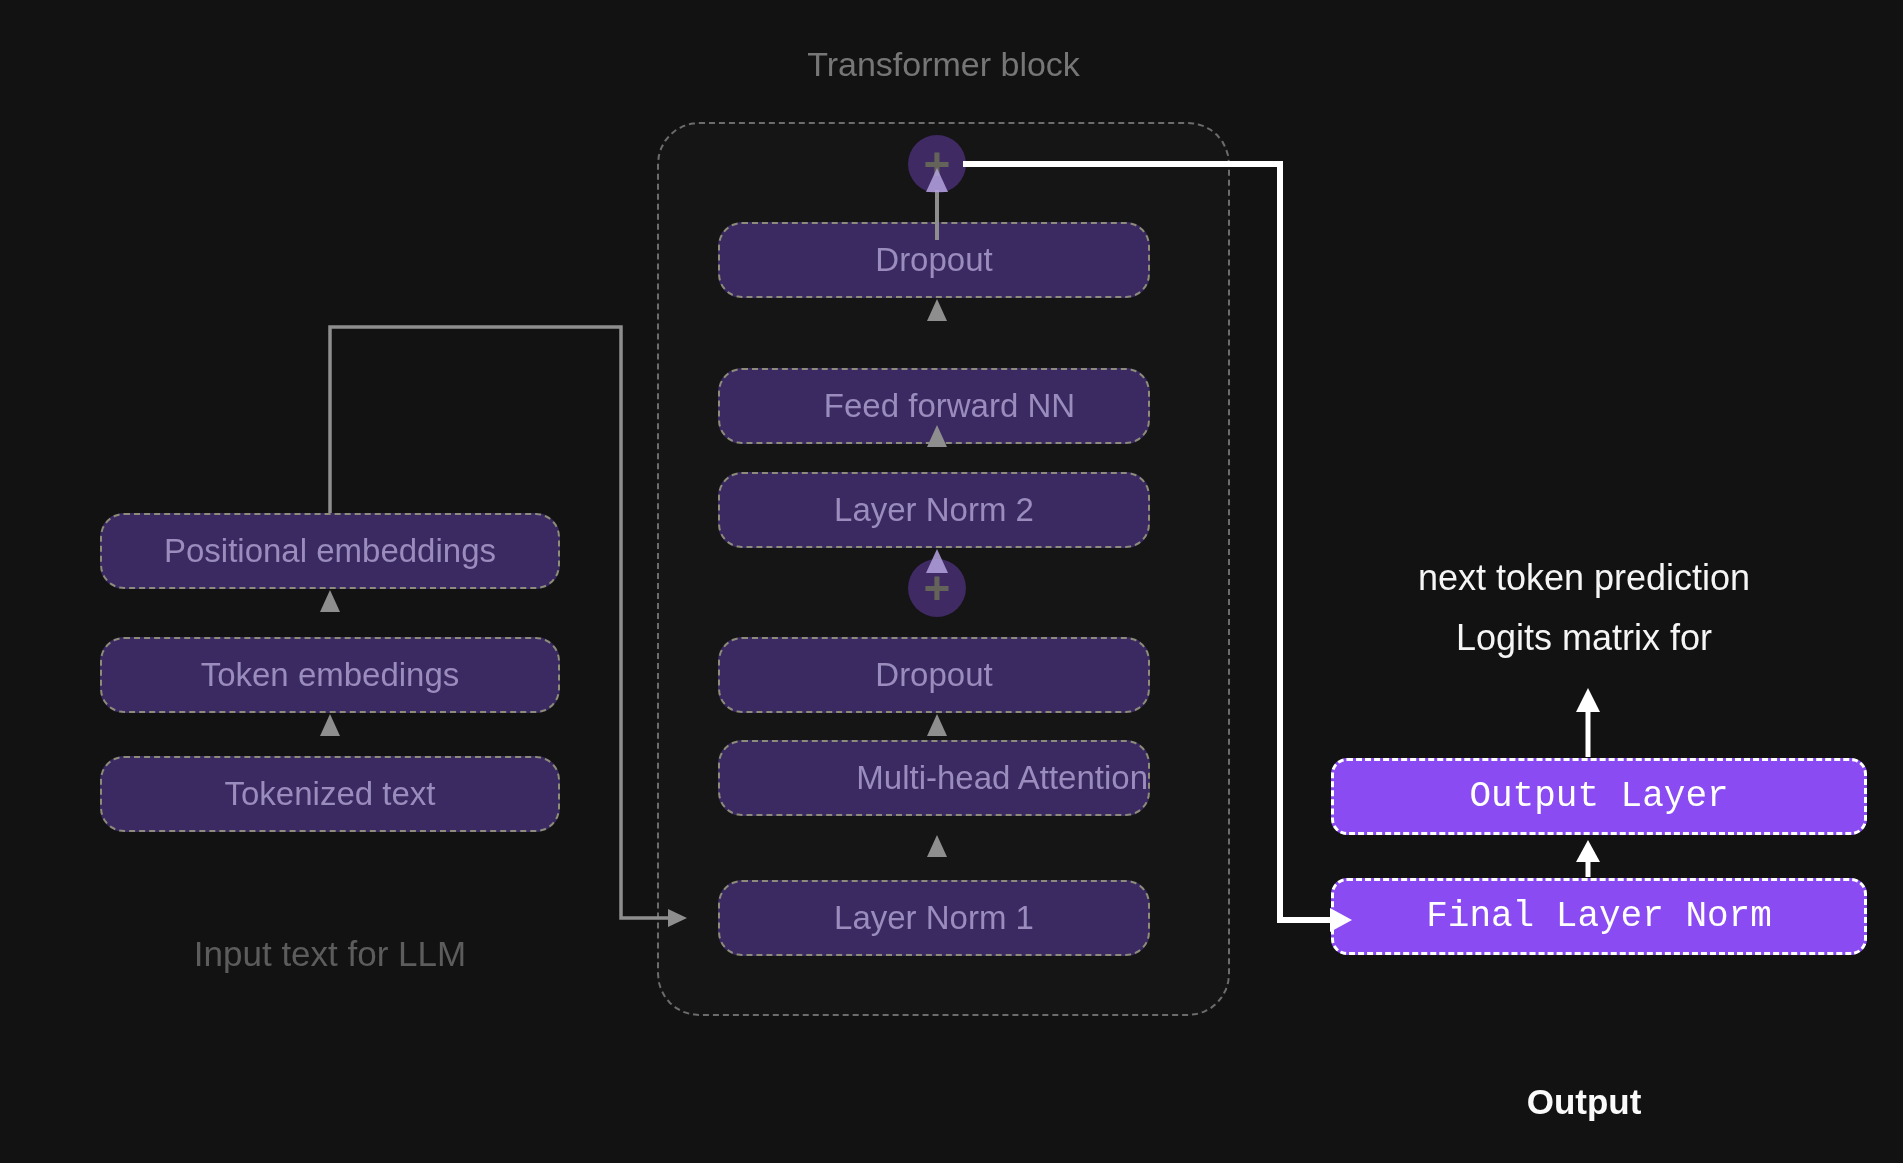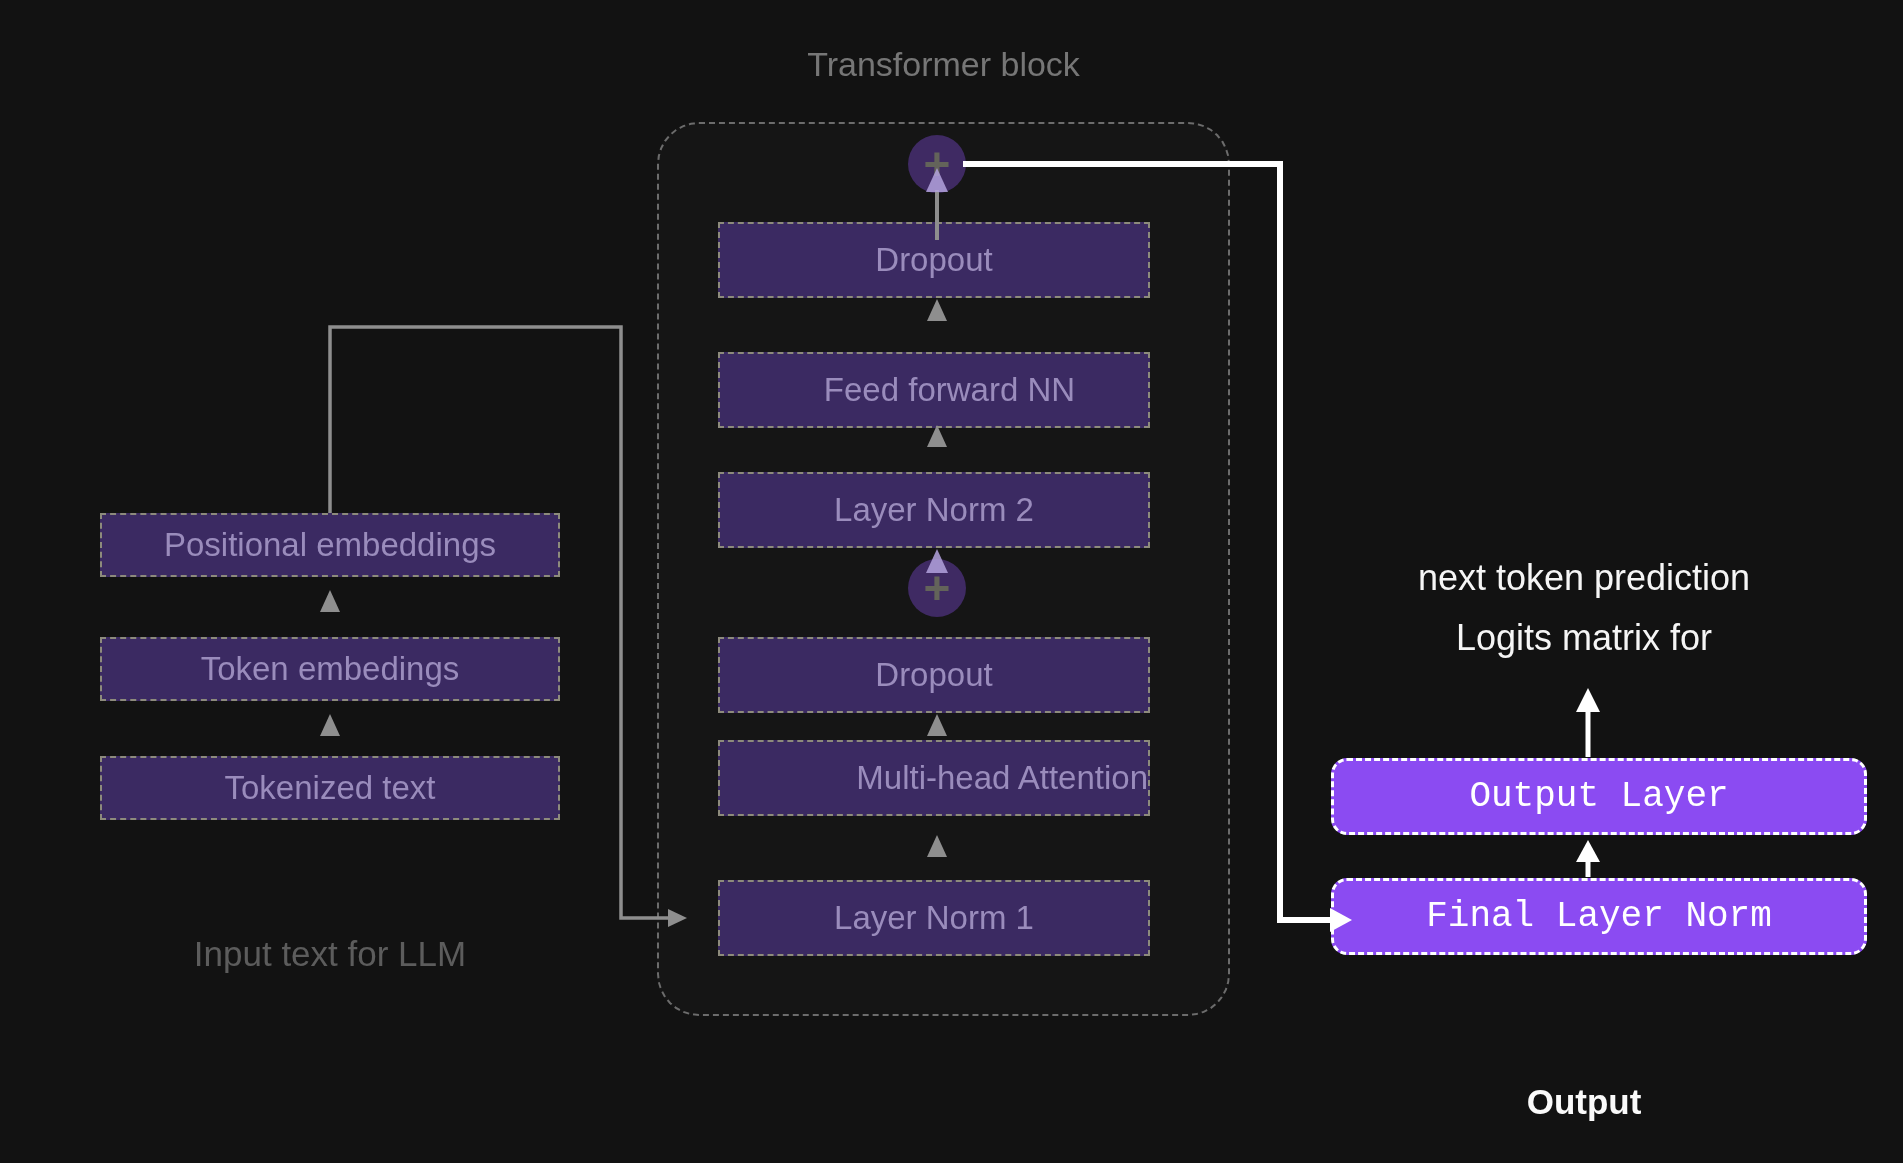--- a/index.html
+++ b/index.html
@@ -21,36 +21,36 @@
     color:var(--label-gray,#767676);font-size:34px;text-align:center;line-height:44px;
   }
   
   .node{
     display:flex;align-items:center;justify-content:center;
     box-sizing:border-box;white-space:nowrap;
   }
   .node.dark{
     background:var(--dark-box-fill,#3b2a62);
     border:2px dashed var(--dark-box-border,#8d8b7c);
-    border-radius:0;
+    border-radius:24px;
     color:var(--dark-box-text,#9a8cbc);
     font-size:33px;
   }
   .node.bright{
     background:var(--bright-box-fill,#8b4bf2);
     border:3px dashed var(--bright-box-border,#ffffff);
     border-radius:16px;
     color:#ffffff;font-size:36px;font-weight:500;
   }
   
   .c-col{left:718px;width:432px;height:76px;}
-  .n-drop-top{top:222px;} .n-ffnn{top:352px;padding-left:31px;} .n-ln2{top:472px;}
+  .n-drop-top{top:222px;} .n-ffnn{top:368px;padding-left:31px;} .n-ln2{top:472px;}
   .n-drop-low{top:637px;} .n-mha{top:740px;justify-content:flex-end;} .n-ln1{top:880px;}
   
-  .l-col{left:100px;width:460px;height:64px;}
+  .l-col{left:100px;width:460px;height:76px;}
   .n-pos{top:513px;} .n-tok-emb{top:637px;} .n-tok-txt{top:756px;text-align:right;}
   .input-caption{
     left:100px;top:932px;width:460px;height:44px;
     color:var(--caption-gray,#5c5c5c);font-size:35px;text-align:center;line-height:44px;
   }
   
   .r-col{left:1331px;width:536px;height:77px;font-family:Liberation Mono, monospace;}
   .n-outlayer{top:758px;} .n-fln{top:878px;}
   .logits-note{
     left:1334px;top:548px;width:500px;

